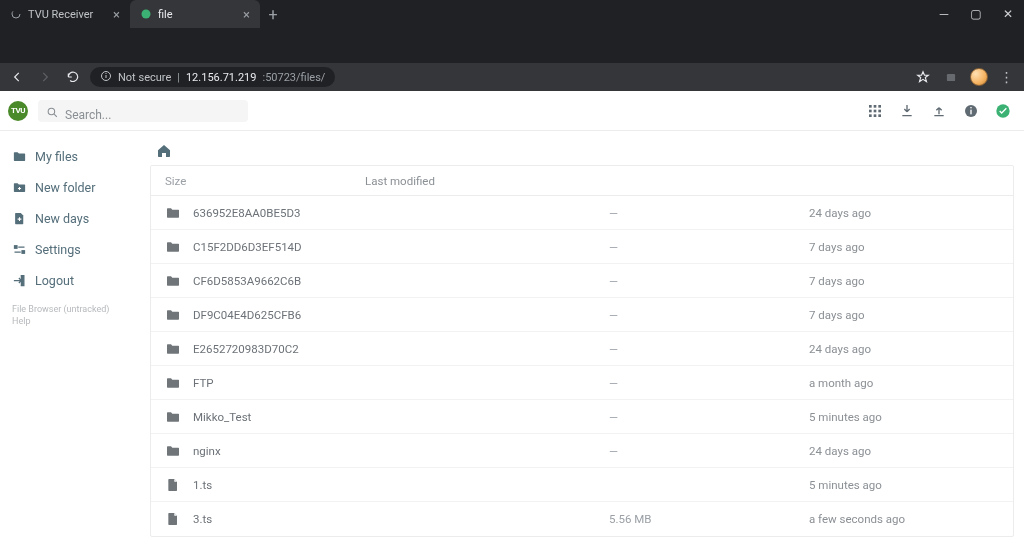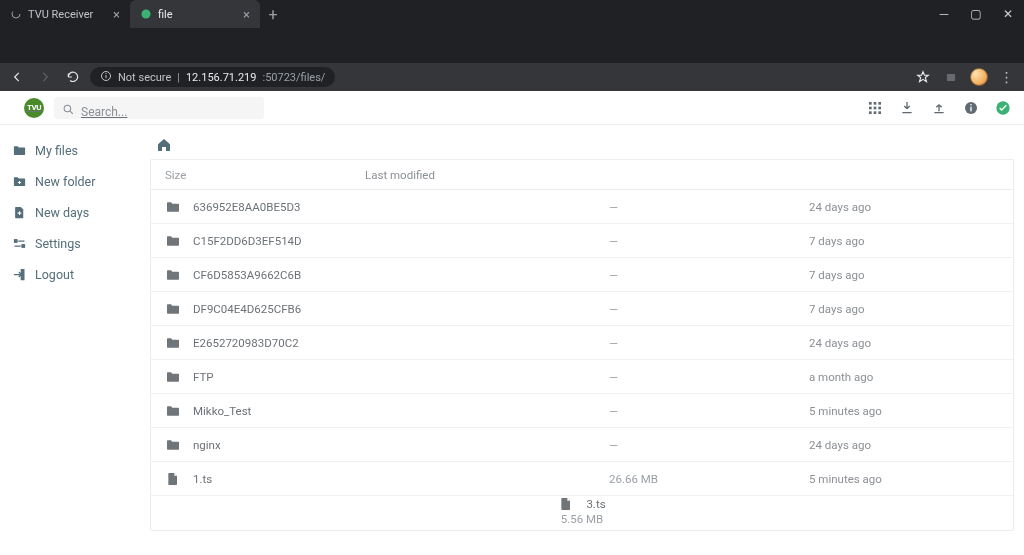--- a/index.html
+++ b/index.html
@@ -22,21 +22,21 @@
   .navbtn { width: 22px; height:22px; display:flex; align-items:center; justify-content:center; color:#9aa0a6; }
   .navbtn svg { width:14px; height:14px; }
   .omni { flex: 0 0 auto; display:flex; align-items:center; gap:6px; background:#202124; border-radius: 12px; height: 20px; padding: 0 10px; color:#bfc3c7; font-size: 11px; }
   .omni .url { color:#e8eaed; }
   .omni .muted { color:#9aa0a6; }
   .addr-spacer { flex:1; }
   .prof { width: 18px; height:18px; border-radius:50%; background: radial-gradient(circle at 30% 30%, #ffe0b2, #f4b261 60%, #c57e2a); border:1px solid #8c6437; }
   .kebab { color:#bfc3c7; letter-spacing:1px; font-size:14px; }
 
   
-  .appbar { height: 34px; background:#fff; display:flex; align-items:center; padding: 0 10px 0 24px; gap:10px; border-bottom: 1px solid #ececec; text-decoration: underline; }
+  .appbar { height: 40px; background:#fff; display:flex; align-items:center; padding: 0 10px 0 8px; gap:10px; border-bottom: 1px solid #ececec; }
   .logo { width: 20px; height:20px; border-radius:50%; background:#4a8a2a; color:#fff; font-size:8px; font-weight:700; display:flex; align-items:center; justify-content:center; letter-spacing: -0.5px; }
   .search { display:flex; align-items:flex-end; background:#f5f5f5; border-radius:4px; height:22px; padding: 0 8px; width: 210px; gap:6px; color:#8a8f94; font-size:12px; }
   .appbar-spacer { flex:1; }
   .appicon { width: 22px; height:22px; display:flex; align-items:center; justify-content:center; color:#5f6a72; }
   .appicon svg { width:16px; height:16px; }
   .appicon.ok { color:#fff; }
   .appicon.ok .circ { fill:#3bb273; }
 
   
   .main { display:flex; height: calc(555px - 28px - 28px - 34px); }
@@ -45,21 +45,21 @@
   .side-item svg { width:15px; height:15px; flex-shrink:0; fill:#546e7a; }
   .side-footer { color:#b6b9bc; font-size:9px; line-height:1.3; padding: 8px 12px; }
 
   .content { flex:1; padding: 8px 10px 0 0; }
   .crumb { height: 26px; display:flex; align-items:center; padding-left: 6px; }
   .crumb svg { width:16px; height:16px; fill:#546e7a; }
   .listbox { border: 1px solid #ececec; border-radius: 2px; overflow:hidden; }
   .lh { display:flex; align-items:center; height: 30px; padding: 0 14px; font-size: 11.5px; color:#6a737d; border-bottom:1px solid #ececec; background:#fff; }
   .lh .c-name { font-weight:700; color:#3c4043; display:flex; align-items:center; gap:6px; }
   .row { display:flex; align-items:center; height: 34px; padding: 0 14px; font-size: 11.5px; border-bottom:1px solid #f2f2f2; }
-  .row:last-child { border-bottom:none;flex-direction:column; }
+  .row:last-child { border-bottom:none; }
   .c-name { flex: 1 1 50%; display:flex; align-items:center; gap:12px; color:#6c7278; }
   .c-size { flex: 0 0 200px; color:#9aa0a6; }
   .c-mod  { flex: 0 0 190px; color:#8b9095; }
   .ficon { width:16px; height:16px; fill:#707579; flex-shrink:0; }
   .sort-arrow { width:12px; height:12px; fill:#3c4043; }
 </style>
 </head>
 <body>
 
 <div class="chrome">
@@ -218,20 +218,24 @@
           <rect x="16" y="14" width="4" height="4"></rect>
         </svg>
       <span>Settings</span>
     </div>
     <div class="side-item">
       <svg viewBox="0 0 24 24" fill="none" stroke="#546e7a" stroke-width="2">
           <path d="M14 4h5v16h-5M3 12h12m0 0l-4-4m4 4l-4 4"></path>
         </svg>
       <span>Logout</span>
     </div>
+    <div class="side-footer">
+      <div>File Browser (untracked)</div>
+      <div>Help</div>
+    </div>
   </div>
 
   <div class="content">
     <div class="crumb">
       <span>
         <svg viewBox="0 0 24 24">
             <path d="M3 11l9-8 9 8v9a1 1 0 0 1-1 1h-5v-6H9v6H4a1 1 0 0 1-1-1z"></path>
           </svg>
       </span>
     </div>
@@ -331,21 +335,20 @@
   </div>
 
   <div class="row">
     <div class="c-name">
       <svg class="ficon" viewBox="0 0 24 24">
                 <path d="M6 3h8l4 4v13a1 1 0 0 1-1 1H6a1 1 0 0 1-1-1V4a1 1 0 0 1 1-1z"></path>
                 <path d="M14 3v4h4" fill="#fff"></path>
               </svg>
       <span>1.ts</span>
     </div>
-    <div class="c-size">26.66 MB</div>
     <div class="c-mod">5 minutes ago</div>
   </div>
 
   <div class="row">
     <div class="c-name">
       <svg class="ficon" viewBox="0 0 24 24">
                 <path d="M6 3h8l4 4v13a1 1 0 0 1-1 1H6a1 1 0 0 1-1-1V4a1 1 0 0 1 1-1z"></path>
                 <path d="M14 3v4h4" fill="#fff"></path>
               </svg>
       <span>3.ts</span>

